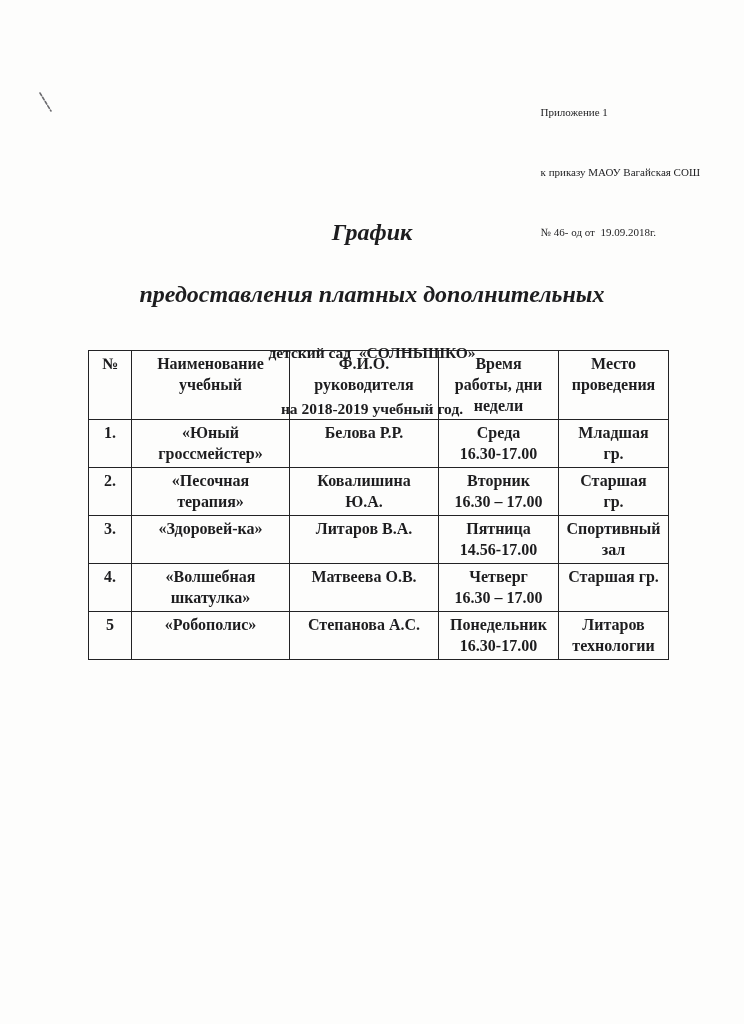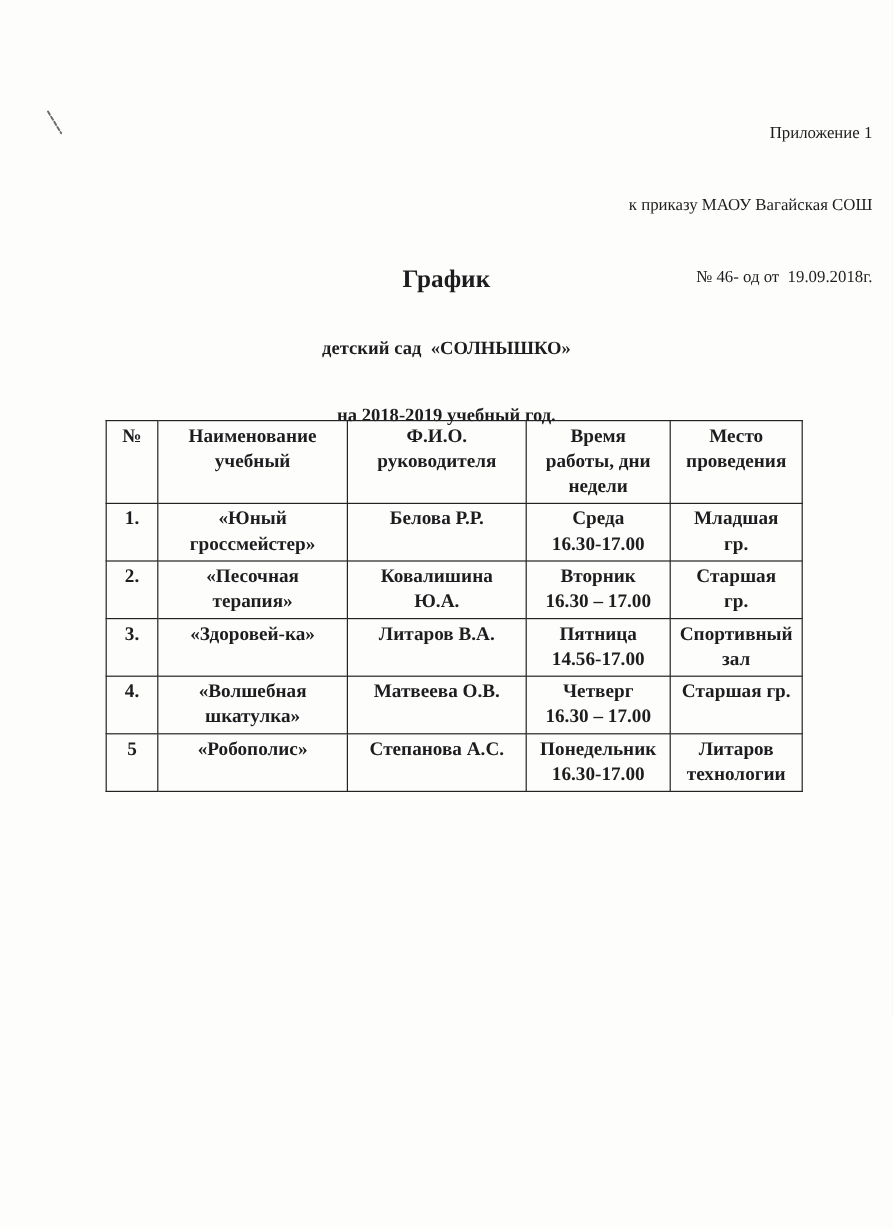--- a/index.html
+++ b/index.html
@@ -19,38 +19,37 @@
     position: absolute;
     left: 36px;
     top: 90px;
     width: 22px;
     height: 28px;
   }
   
   .annotation {
     position: absolute;
     top: 62px;
-    right: 17px;
-    text-align: right;
-    font-size: 14px;
+    right: 44px;
+    font-size: 11px;
     line-height: 20px;
     white-space: pre-wrap;
   }
   .annotation .underlined { }
   
   .title-block {
     position: absolute;
     top: 183px;
     left: 0;
     right: 0;
     text-align: center;
     font-weight: bold;
     white-space: pre-wrap;
   }
-  .title-big { font-size: 21px; line-height: 26px; }
+  .title-big { font-size: 24px; line-height: 26px; font-style: italic; }
   .title-small { font-size: 15.5px; line-height: 19.5px; }
   
   .table-wrap {
     position: absolute;
     left: 88px;
     top: 350px;
   }
   table.schedule {
     border-collapse: collapse;
     table-layout: fixed;
@@ -86,20 +85,21 @@
   </svg>
 
   <div class="annotation">
     <div>Приложение 1</div>
     <div>к приказу МАОУ Вагайская СОШ</div>
     <div><span>№ </span><span class="underlined">46</span><span>- од от  19.09.2018г.</span></div>
   </div>
 
   <div class="title-block">
     <div class="title-big">График</div>
+    <div class="title-big">предоставления платных дополнительных</div>
     <div class="title-small">детский сад  «СОЛНЫШКО»</div>
     <div class="title-small">на 2018-2019 учебный год.</div>
   </div>
 
   <div class="table-wrap">
     <table class="schedule">
       <colgroup>
         <col class="c-num">
           <col class="c-serv">
           <col class="c-lead">

